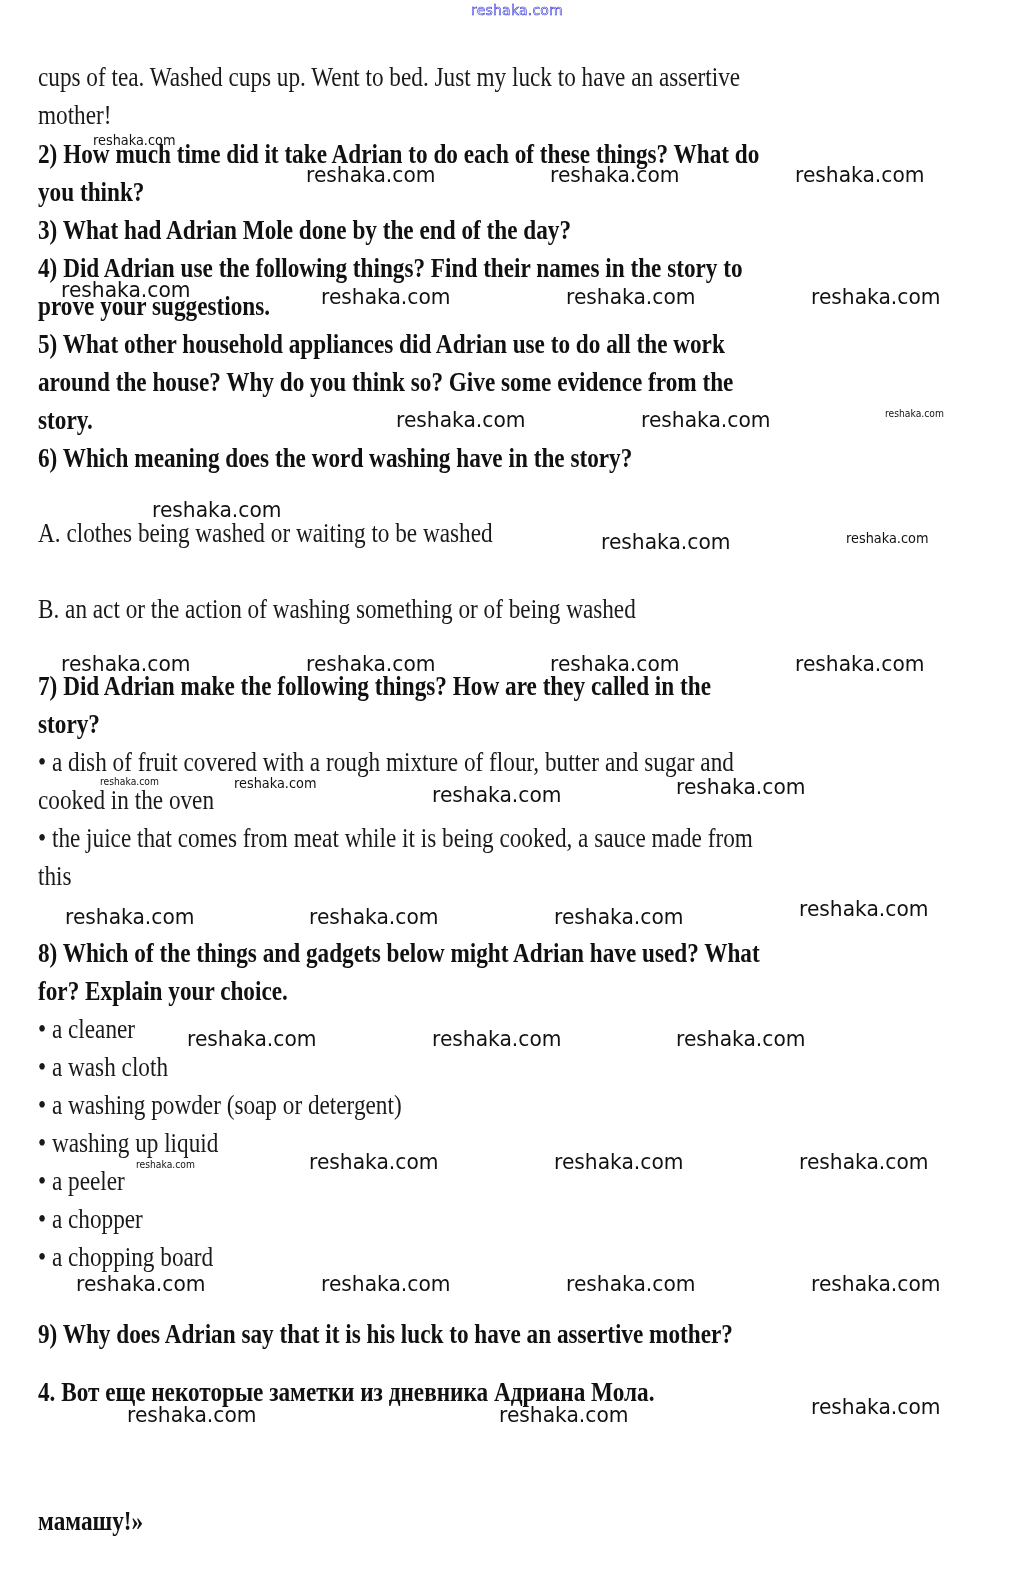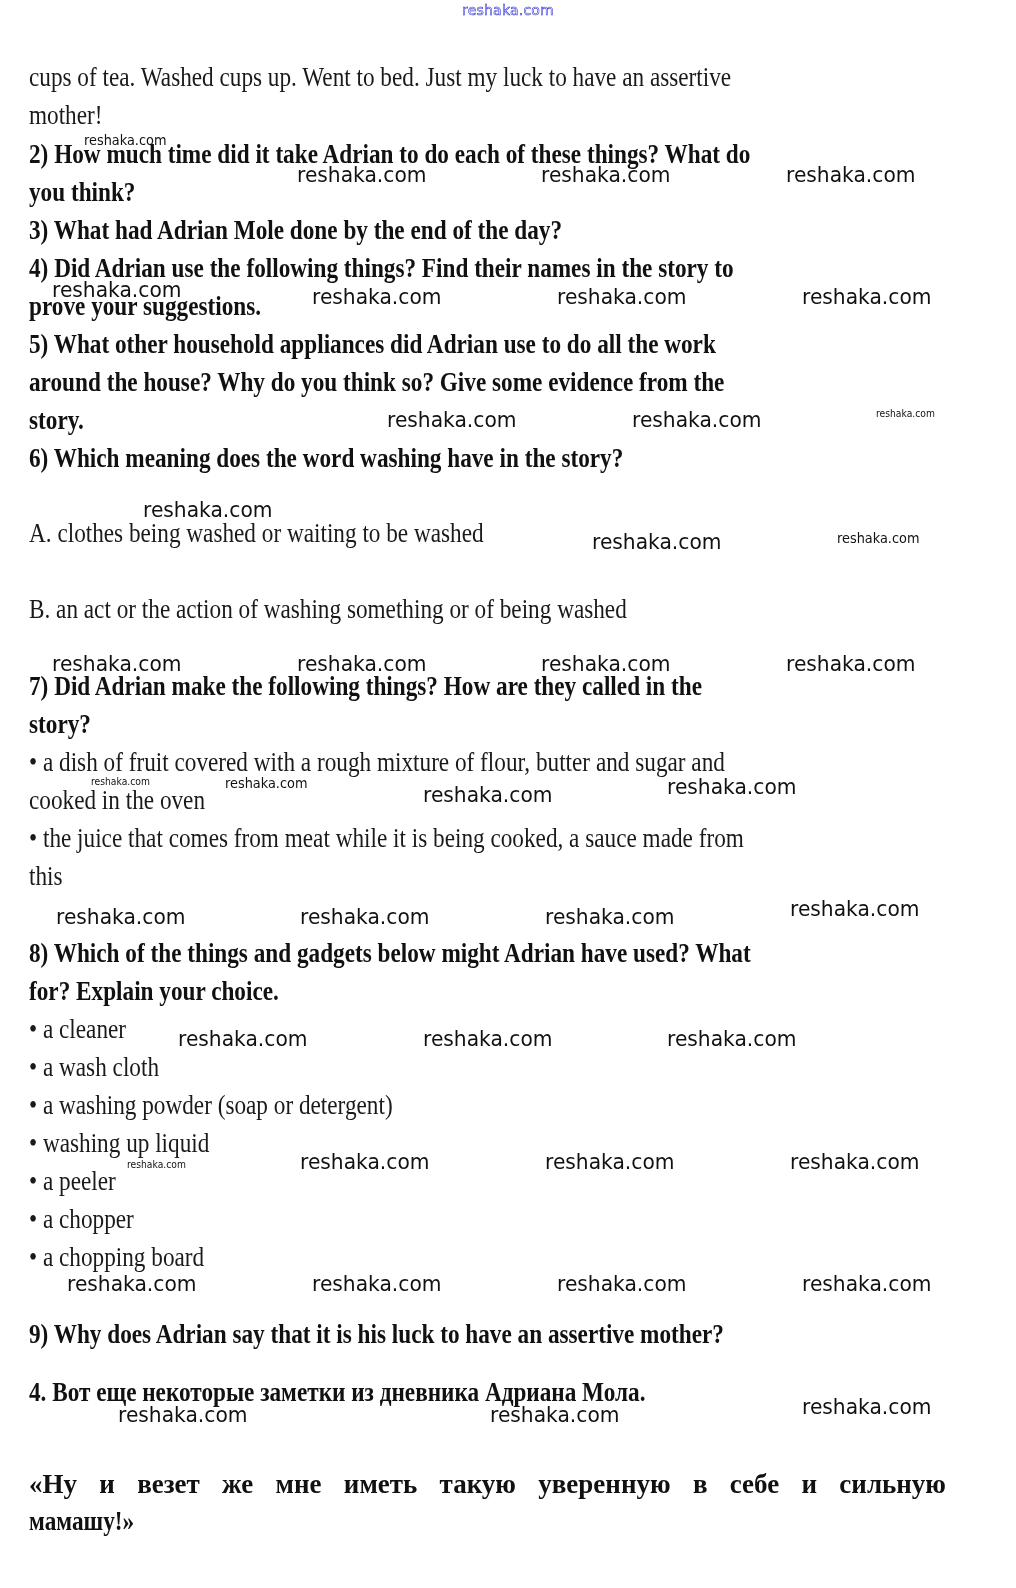--- a/index.html
+++ b/index.html
@@ -1,17 +1,17 @@
 <!DOCTYPE html>
 <html><head>
 <meta charset="utf-8">
 <style>
   html, body { margin: 0; padding: 0; background: #ffffff; }
   body { width: 1016px; height: 1588px; position: relative; overflow: hidden; }
-  .page { position: absolute; left: 0; top: 0; width: 948px; height: 1588px; }
+  .page { position: absolute; left: 9px; top: 0; width: 948px; height: 1588px; }
   .header-wm {
     position: absolute; left: 0; width: 1016px; top: 2px; text-align: center;
     font-family: "DejaVu Sans", sans-serif; font-size: 14px; color: #ffffff;
     -webkit-text-stroke: 0.6px #3a3ad8; letter-spacing: 0.2px;
   }
   .line {
     position: absolute; left: 29px; white-space: nowrap;
     font-family: "Liberation Serif", serif; color: #1a1a1a;
     font-size: 27px; line-height: 30px;
     transform-origin: left top;
@@ -56,21 +56,20 @@
   <div class="line bold" style="top: 976px; transform: scaleX(0.86);">for? Explain your choice.</div>
   <div class="line" style="top: 1014px; transform: scaleX(0.86);">• a cleaner</div>
   <div class="line" style="top: 1052px; transform: scaleX(0.86);">• a wash cloth</div>
   <div class="line" style="top: 1090px; transform: scaleX(0.86);">• a washing powder (soap or detergent)</div>
   <div class="line" style="top: 1128px; transform: scaleX(0.86);">• washing up liquid</div>
   <div class="line" style="top: 1166px; transform: scaleX(0.86);">• a peeler</div>
   <div class="line" style="top: 1204px; transform: scaleX(0.86);">• a chopper</div>
   <div class="line" style="top: 1242px; transform: scaleX(0.86);">• a chopping board</div>
   <div class="line bold" style="top: 1319px; transform: scaleX(0.86);">9) Why does Adrian say that it is his luck to have an assertive mother?</div>
   <div class="line bold" style="top: 1377px; transform: scaleX(0.86);">4. Вот еще некоторые заметки из дневника Адриана Мола.</div>
-  <div class="line bold justify" style="top:1469px;">«Ну и везет же мне иметь такую уверенную в себе и сильную</div>
   <div class="line bold" style="top: 1506px; transform: scaleX(0.86);">мамашу!»</div>
 
   <div class="wm sm" style="left:84px; top:132px;">reshaka.com</div>
   <div class="wm" style="left:297px; top:163px;">reshaka.com</div>
   <div class="wm" style="left:541px; top:163px;">reshaka.com</div>
   <div class="wm" style="left:786px; top:163px;">reshaka.com</div>
 
   <div class="wm" style="left:52px; top:278px;">reshaka.com</div>
   <div class="wm" style="left:312px; top:285px;">reshaka.com</div>
   <div class="wm" style="left:557px; top:285px;">reshaka.com</div>

